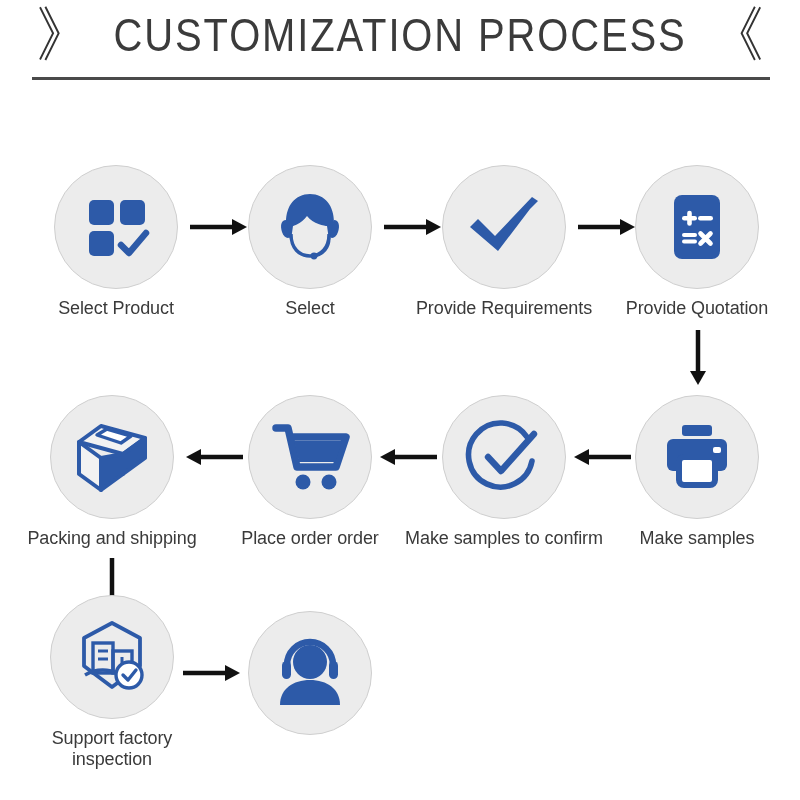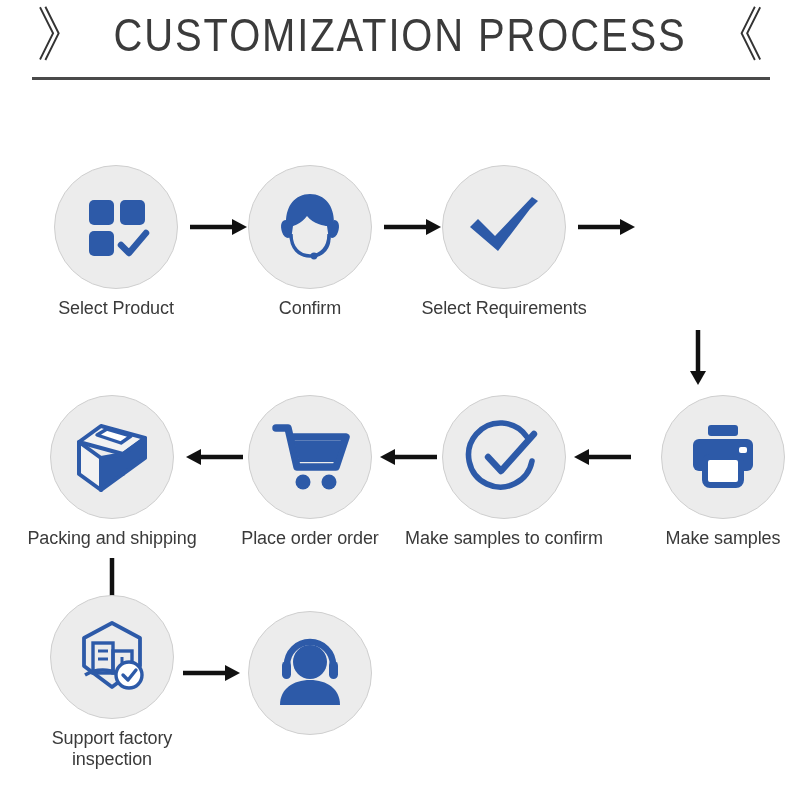--- a/index.html
+++ b/index.html
@@ -149,48 +149,64 @@
         <svg width="82" height="82" viewBox="0 0 82 82">
           <path d="M41 8 C26 8 17 20 17 36 C17 44 19 50 22 54 L24 40 C24 40 32 38 38 30 C44 38 56 40 58 40 L60 54 C63 50 65 44 65 36 C65 20 56 8 41 8 Z" fill="#2D5AA8"></path>
           <path d="M17 34 C12 34 11 40 13 46 C15 52 19 53 21 51 Z" fill="#2D5AA8"></path>
           <path d="M65 34 C70 34 71 40 69 46 C67 52 63 53 61 51 Z" fill="#2D5AA8"></path>
           <path d="M22 48 C22 62 30 70 41 70 C52 70 60 62 60 48" fill="none" stroke="#2D5AA8" stroke-width="3.4"></path>
           <path d="M60 52 C60 62 54 68 46 70" fill="none" stroke="#2D5AA8" stroke-width="3.2"></path>
           <circle cx="45" cy="70" r="3.4" fill="#2D5AA8"></circle>
         </svg>
       </span>
     </div>
-    <div class="node-label wide">Confirm</div>
+    <div class="node-label wide">Select</div>
   </div>
 
   <div class="arrow" style="left:384px; top:217px;">
     <svg width="58" height="20" viewBox="0 0 58 20">
       <line x1="0" y1="10" x2="42" y2="10" stroke="#111111" stroke-width="4.5"></line>
       <path d="M42 2 L57 10 L42 18 Z" fill="#111111"></path>
     </svg>
   </div>
 
   <div class="node" style="left:429px; top:165px;">
     <div class="circle">
       <span>
         <svg width="80" height="80" viewBox="0 0 80 80">
           <path d="M6 40 L14 32 L31 49 L68 10 L74 14 L66 22 L34 64 Z" fill="#2D5AA8"></path>
         </svg>
       </span>
     </div>
-    <div class="node-label xwide">Select Requirements</div>
+    <div class="node-label xwide">Provide Requirements</div>
   </div>
 
   <div class="arrow" style="left:578px; top:217px;">
     <svg width="58" height="20" viewBox="0 0 58 20">
       <line x1="0" y1="10" x2="42" y2="10" stroke="#111111" stroke-width="4.5"></line>
       <path d="M42 2 L57 10 L42 18 Z" fill="#111111"></path>
     </svg>
   </div>
 
+  <div class="node" style="left:622px; top:165px;">
+    <div class="circle">
+      <span>
+        <svg width="74" height="74" viewBox="0 0 74 74">
+          <rect x="14" y="5" width="46" height="64" rx="8" fill="#2D5AA8"></rect>
+          <rect x="22" y="26" width="15" height="4.6" rx="2.3" fill="#ffffff"></rect>
+          <rect x="27.2" y="20.8" width="4.6" height="15" rx="2.3" fill="#ffffff"></rect>
+          <rect x="38" y="26" width="15" height="4.6" rx="2.3" fill="#ffffff"></rect>
+          <rect x="22" y="43" width="15" height="4" rx="2" fill="#ffffff"></rect>
+          <rect x="22" y="49.6" width="15" height="4" rx="2" fill="#ffffff"></rect>
+          <path d="M40.5 43.5 L50.5 53.5 M50.5 43.5 L40.5 53.5" stroke="#ffffff" stroke-width="4.6" stroke-linecap="round"></path>
+        </svg>
+      </span>
+    </div>
+    <div class="node-label xwide">Provide Quotation</div>
+  </div>
 
   <div class="arrow" style="left:688px; top:330px;">
     <svg width="20" height="56" viewBox="0 0 20 56">
       <line x1="10" y1="0" x2="10" y2="41" stroke="#111111" stroke-width="4.5"></line>
       <path d="M2 41 L10 55 L18 41 Z" fill="#111111"></path>
     </svg>
   </div>
 
   <div class="node" style="left:37px; top:395px;">
     <div class="circle">
@@ -247,21 +263,21 @@
     <div class="node-label xwide">Make samples to confirm</div>
   </div>
 
   <div class="arrow" style="left:573px; top:447px;">
     <svg width="58" height="20" viewBox="0 0 58 20">
       <line x1="16" y1="10" x2="58" y2="10" stroke="#111111" stroke-width="4.5"></line>
       <path d="M16 2 L1 10 L16 18 Z" fill="#111111"></path>
     </svg>
   </div>
 
-  <div class="node" style="left:648px; top:395px;">
+  <div class="node" style="left:622px; top:395px;">
     <div class="circle">
       <span>
         <svg width="76" height="76" viewBox="0 0 76 76">
           <rect x="23" y="6" width="30" height="11" rx="3" fill="#2D5AA8"></rect>
           <rect x="8" y="20" width="60" height="32" rx="6" fill="#2D5AA8"></rect>
           <rect x="54" y="28" width="8" height="6" rx="2" fill="#ffffff"></rect>
           <rect x="20" y="38" width="36" height="28" rx="5" fill="#ffffff" stroke="#2D5AA8" stroke-width="6"></rect>
         </svg>
       </span>
     </div>

